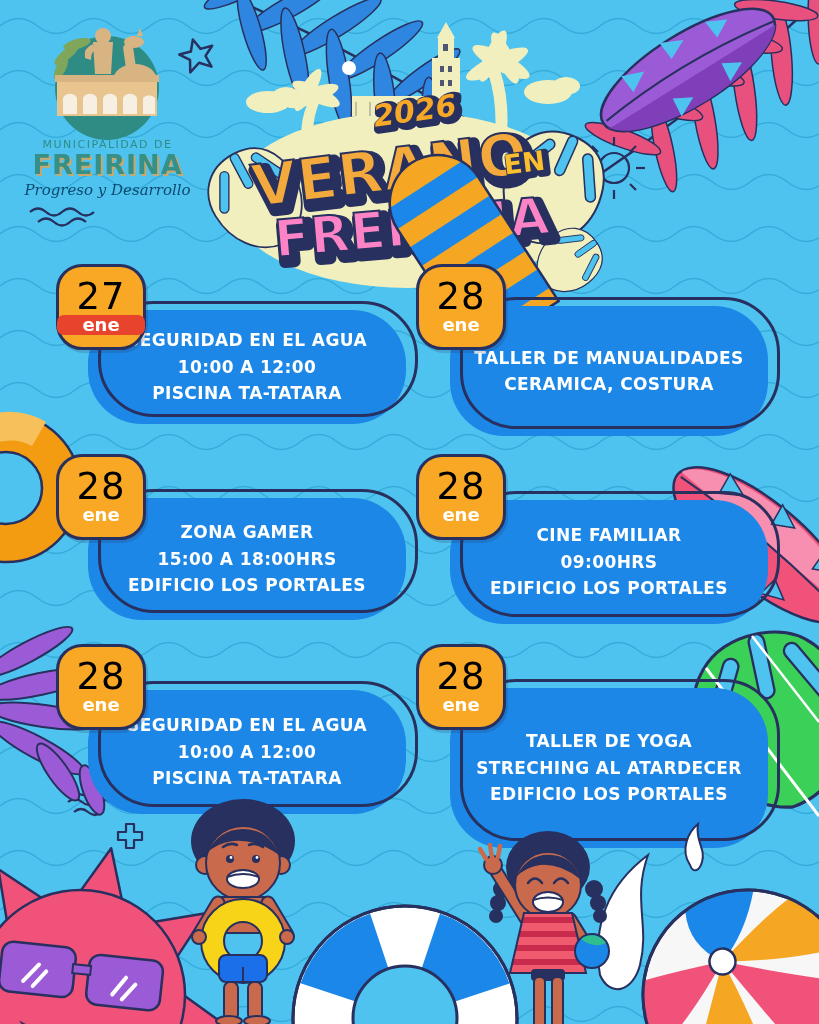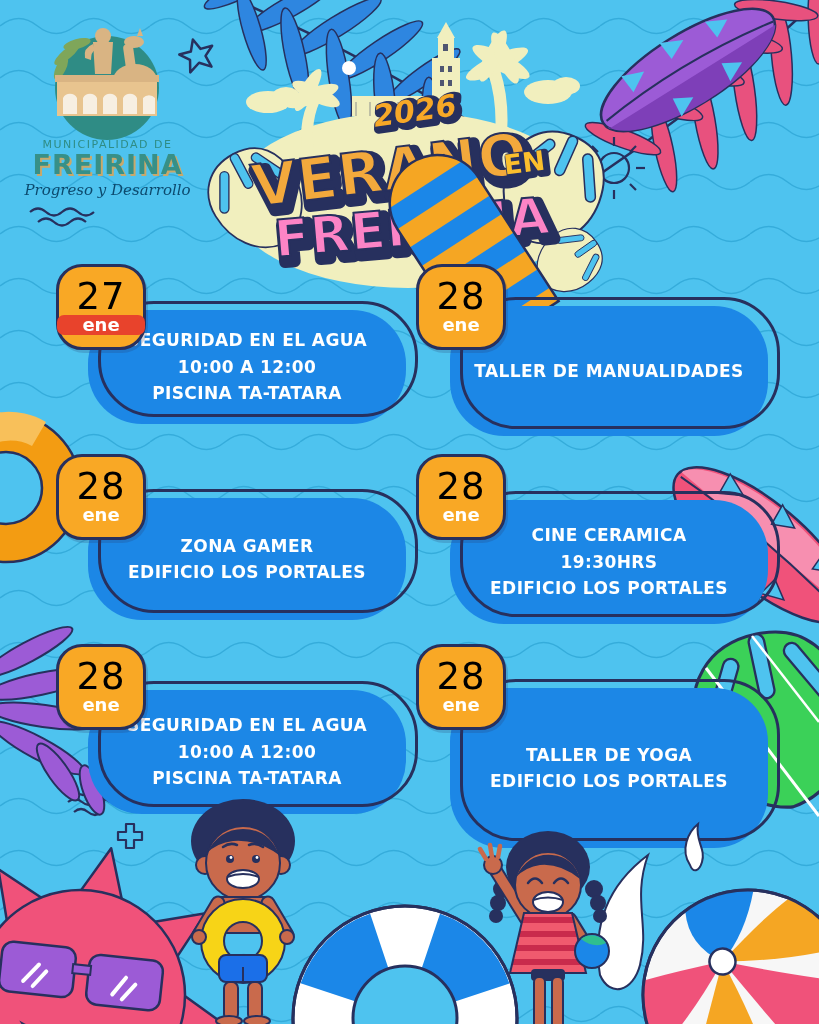--- a/index.html
+++ b/index.html
@@ -298,40 +298,42 @@
   <div class="ln">PISCINA TA-TATARA</div>
   <div class="ln"></div>
 </div>
 
 <div class="badge" id="b2">
   <div class="day">28</div>
   <div class="mon">ene</div>
 </div>
 <div class="card" id="c2">
   <div class="ln">TALLER DE MANUALIDADES</div>
+  <div class="ln">CERAMICA, COSTURA</div>
   <div class="ln"></div>
 </div>
 
 <div class="badge" id="b3">
   <div class="day">28</div>
   <div class="mon">ene</div>
 </div>
 <div class="card" id="c3">
   <div class="ln">ZONA GAMER</div>
+  <div class="ln">15:00 A 18:00HRS</div>
   <div class="ln">EDIFICIO LOS PORTALES</div>
   <div class="ln"></div>
 </div>
 
 <div class="badge" id="b4">
   <div class="day">28</div>
   <div class="mon">ene</div>
 </div>
 <div class="card" id="c4">
-  <div class="ln">CINE CERAMICA</div>
-  <div class="ln">19:30HRS</div>
+  <div class="ln">CINE FAMILIAR</div>
+  <div class="ln">09:00HRS</div>
   <div class="ln">EDIFICIO LOS PORTALES</div>
   <div class="ln"></div>
 </div>
 
 <div class="badge" id="b5">
   <div class="day">28</div>
   <div class="mon">ene</div>
 </div>
 <div class="card" id="c5">
   <div class="ln">SEGURIDAD EN EL AGUA</div>
@@ -339,20 +341,21 @@
   <div class="ln">PISCINA TA-TATARA</div>
   <div class="ln"></div>
 </div>
 
 <div class="badge" id="b6">
   <div class="day">28</div>
   <div class="mon">ene</div>
 </div>
 <div class="card" id="c6">
   <div class="ln">TALLER DE YOGA</div>
+  <div class="ln">STRECHING AL ATARDECER</div>
   <div class="ln">EDIFICIO LOS PORTALES</div>
 </div>
 
 <svg class="layer" style="z-index:8" viewBox="0 0 819 1024">
 
   <g transform="translate(80,995) rotate(12)">
     <g fill="#F0527A" stroke="#27305E" stroke-width="2.5" stroke-linejoin="round">
       <polygon points="150,0 100,22 100,-22"></polygon>
         <polygon points="106,106 86,55 55,86"></polygon>
       <polygon points="0,150 22,100 -22,100"></polygon>

